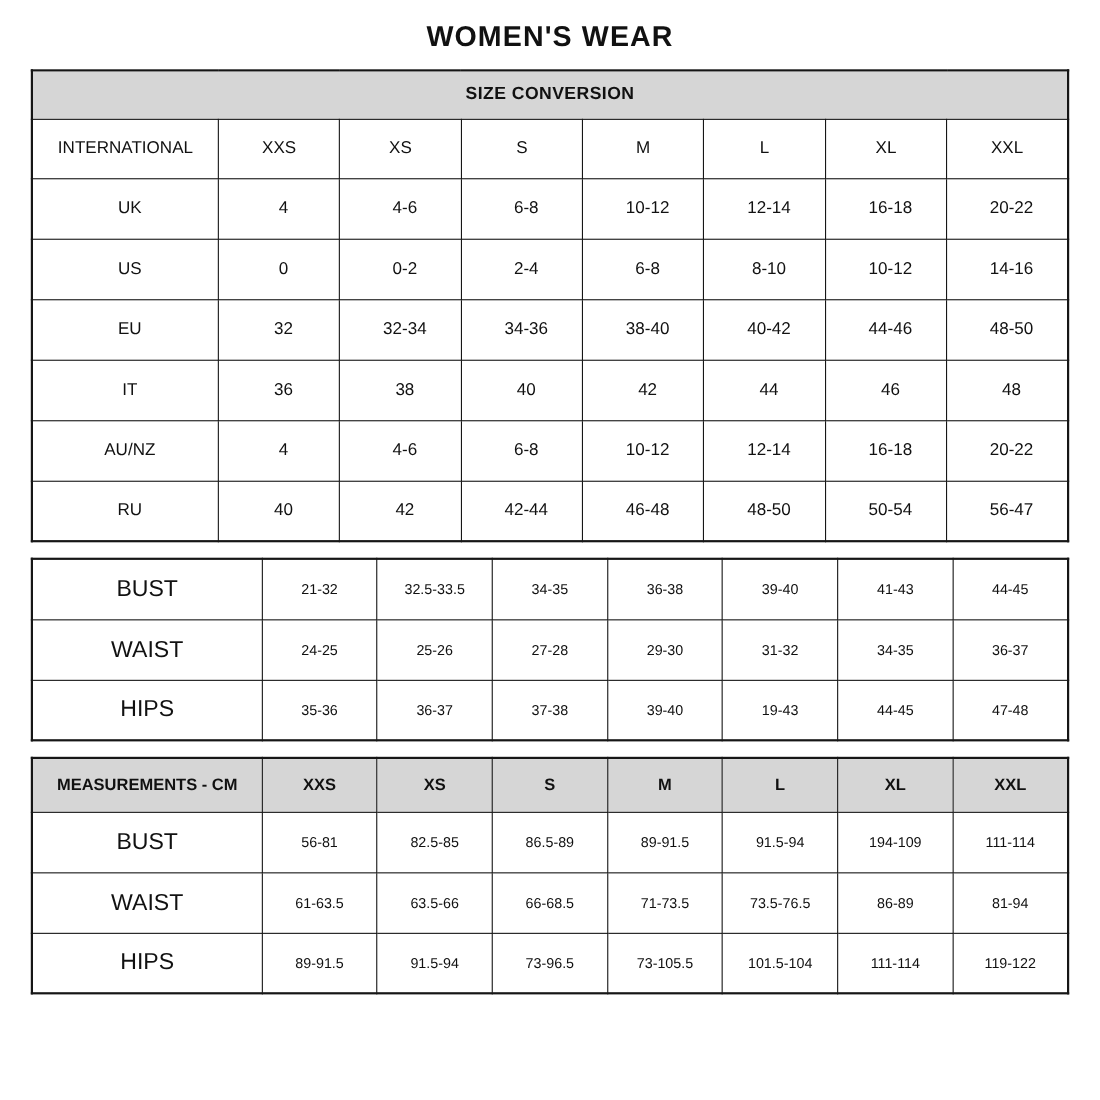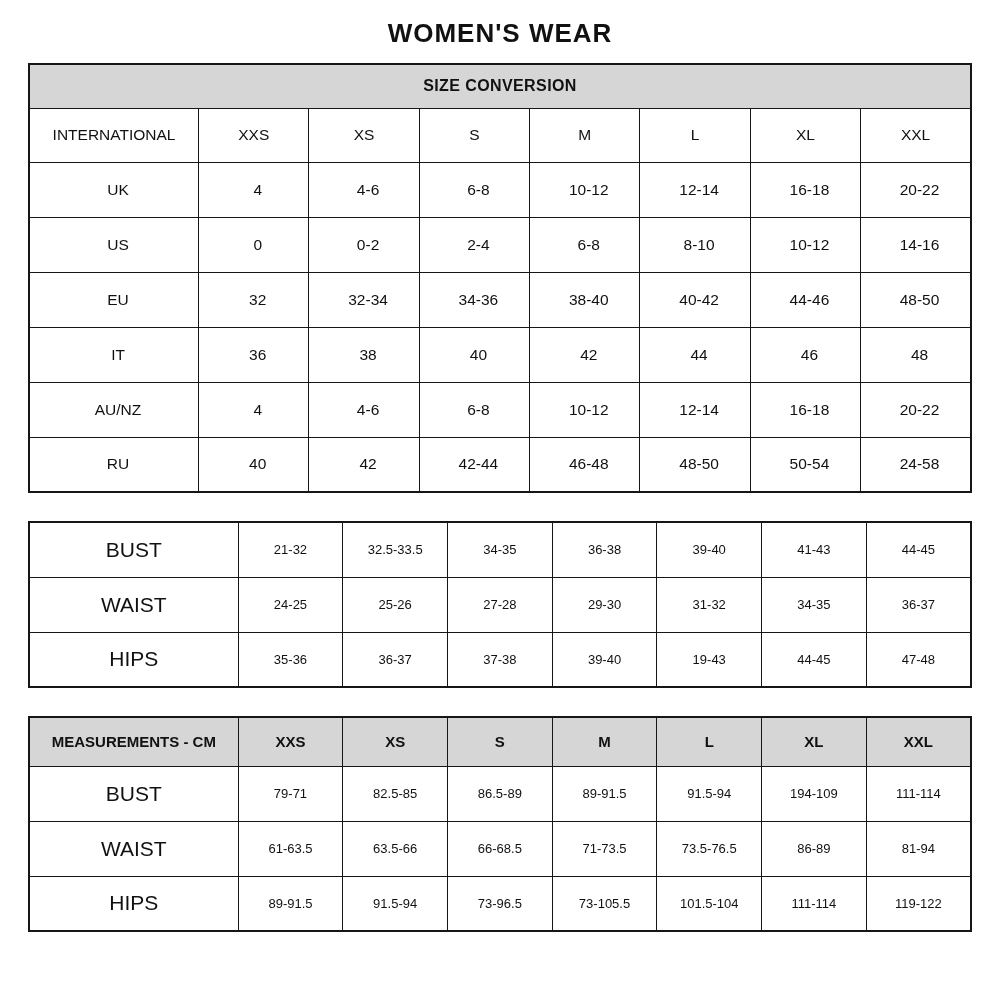--- a/index.html
+++ b/index.html
@@ -20,21 +20,21 @@
     font-size: 26px;
     font-weight: 700;
     letter-spacing: 1px;
     margin: 10px 0 14px 0;
   }
   table {
     width: 100%;
     border-collapse: collapse;
     table-layout: fixed;
     border: 2.5px solid #161616;
-    margin-bottom: 28px;
+    margin-bottom: 14px;
   }
   th, td {
     border: 1.5px solid #161616;
     text-align: center;
     vertical-align: middle;
     padding: 0 4px;
     overflow: hidden;
     white-space: nowrap;
   }
   
@@ -160,21 +160,21 @@
           <td>20-22</td>
         </tr>
         <tr>
           <td class="rowlabel">RU</td>
           <td>40</td>
           <td>42</td>
           <td>42-44</td>
           <td>46-48</td>
           <td>48-50</td>
           <td>50-54</td>
-          <td>24-58</td>
+          <td>56-47</td>
         </tr>
       </tbody>
     </table>
 
   <table id="t-in" class="meas">
     <colgroup>
       <col class="c-label-meas">
       <col class="c-size-meas">
         <col class="c-size-meas">
         <col class="c-size-meas">
@@ -234,21 +234,21 @@
           <th class="gray">XXS</th>
           <th class="gray">XS</th>
           <th class="gray">S</th>
           <th class="gray">M</th>
           <th class="gray">L</th>
           <th class="gray">XL</th>
           <th class="gray">XXL</th>
         </tr>
         <tr>
           <td class="rowlabel">BUST</td>
-          <td>79-71</td>
+          <td>56-81</td>
           <td>82.5-85</td>
           <td>86.5-89</td>
           <td>89-91.5</td>
           <td>91.5-94</td>
           <td>194-109</td>
           <td>111-114</td>
         </tr>
         <tr>
           <td class="rowlabel">WAIST</td>
           <td>61-63.5</td>

